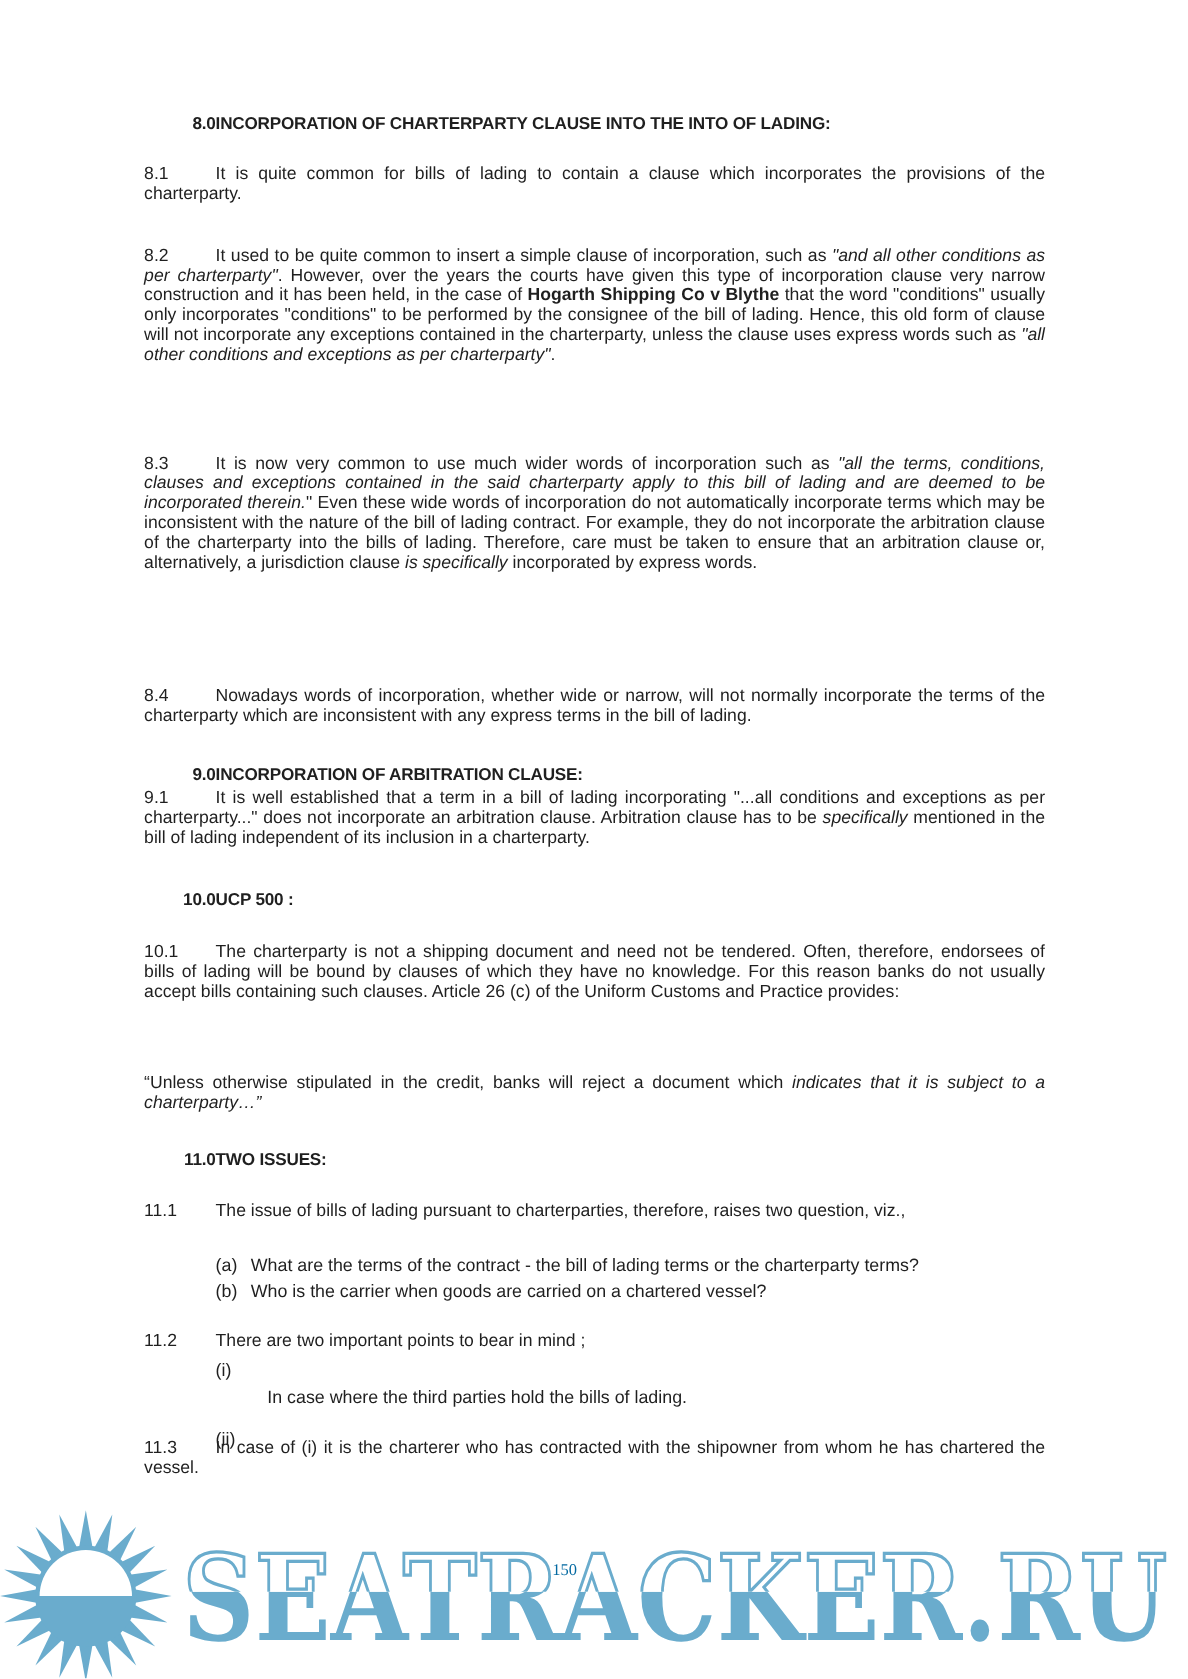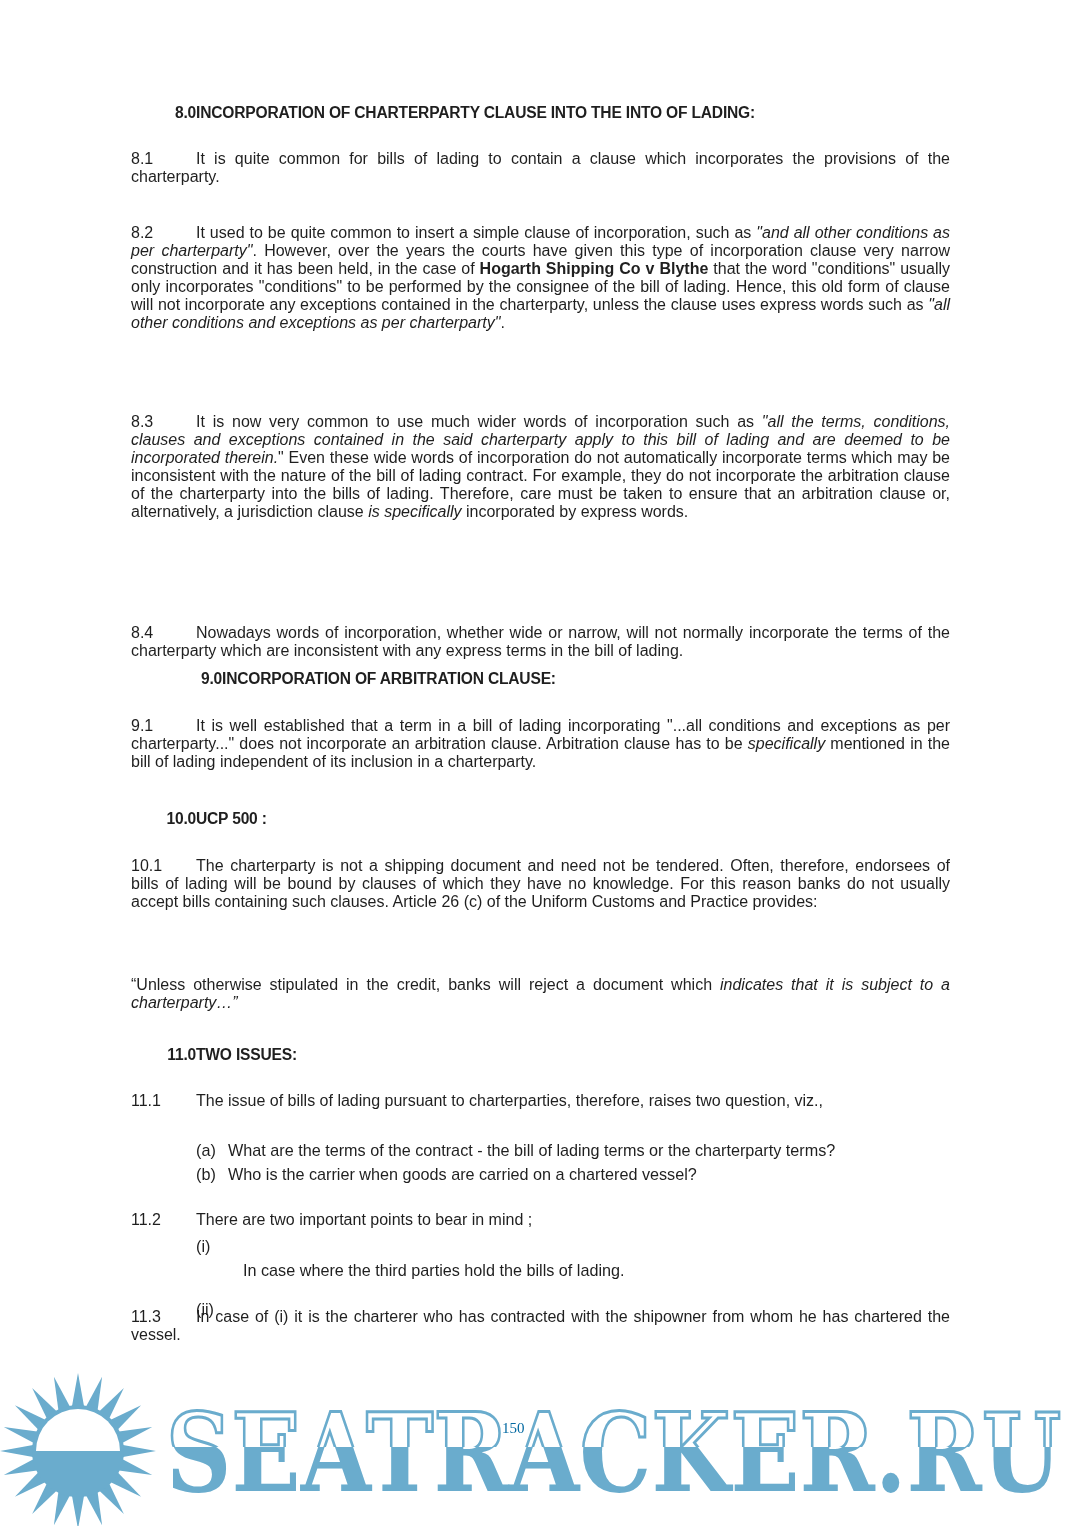--- a/index.html
+++ b/index.html
@@ -38,21 +38,21 @@
 </div>
 
 <div class="block" style="top:413px;">
   <p class="para"><span class="pnum">8.3</span><span>It is now very common to use much wider words of incorporation such as </span><i>"all the terms, conditions, clauses and exceptions contained in the said charterparty apply to this bill of lading and are deemed to be incorporated therein.</i><span>" Even these wide words of incorporation do not automatically incorporate terms which may be inconsistent with the nature of the bill of lading contract. For example, they do not incorporate the arbitration clause of the charterparty into the bills of lading. Therefore, care must be taken to ensure that an arbitration clause or, alternatively, a jurisdiction clause </span><i>is specifically</i><span> incorporated by express words.</span></p>
 </div>
 
 <div class="block" style="top:602px;margin-top:22px;">
   <p class="para"><span class="pnum">8.4</span><span>Nowadays words of incorporation, whether wide or narrow, will not normally incorporate the terms of the charterparty which are inconsistent with any express terms in the bill of lading.</span></p>
 </div>
 
-<div class="block" style="top:670px;margin-left:26px;">
+<div class="block" style="top:696px;">
   <div class="heading">
     <span class="num">9.0</span>
     <span>INCORPORATION OF ARBITRATION CLAUSE:</span>
   </div>
 </div>
 
 <div class="block" style="top:717px;">
   <p class="para"><span class="pnum">9.1</span><span>It is well established that a term in a bill of lading incorporating "...all conditions and exceptions as per charterparty..." does not incorporate an arbitration clause.   Arbitration clause has to be </span><i>specifically</i><span> mentioned in the bill of lading independent of its inclusion in a charterparty.</span></p>
 </div>
 

